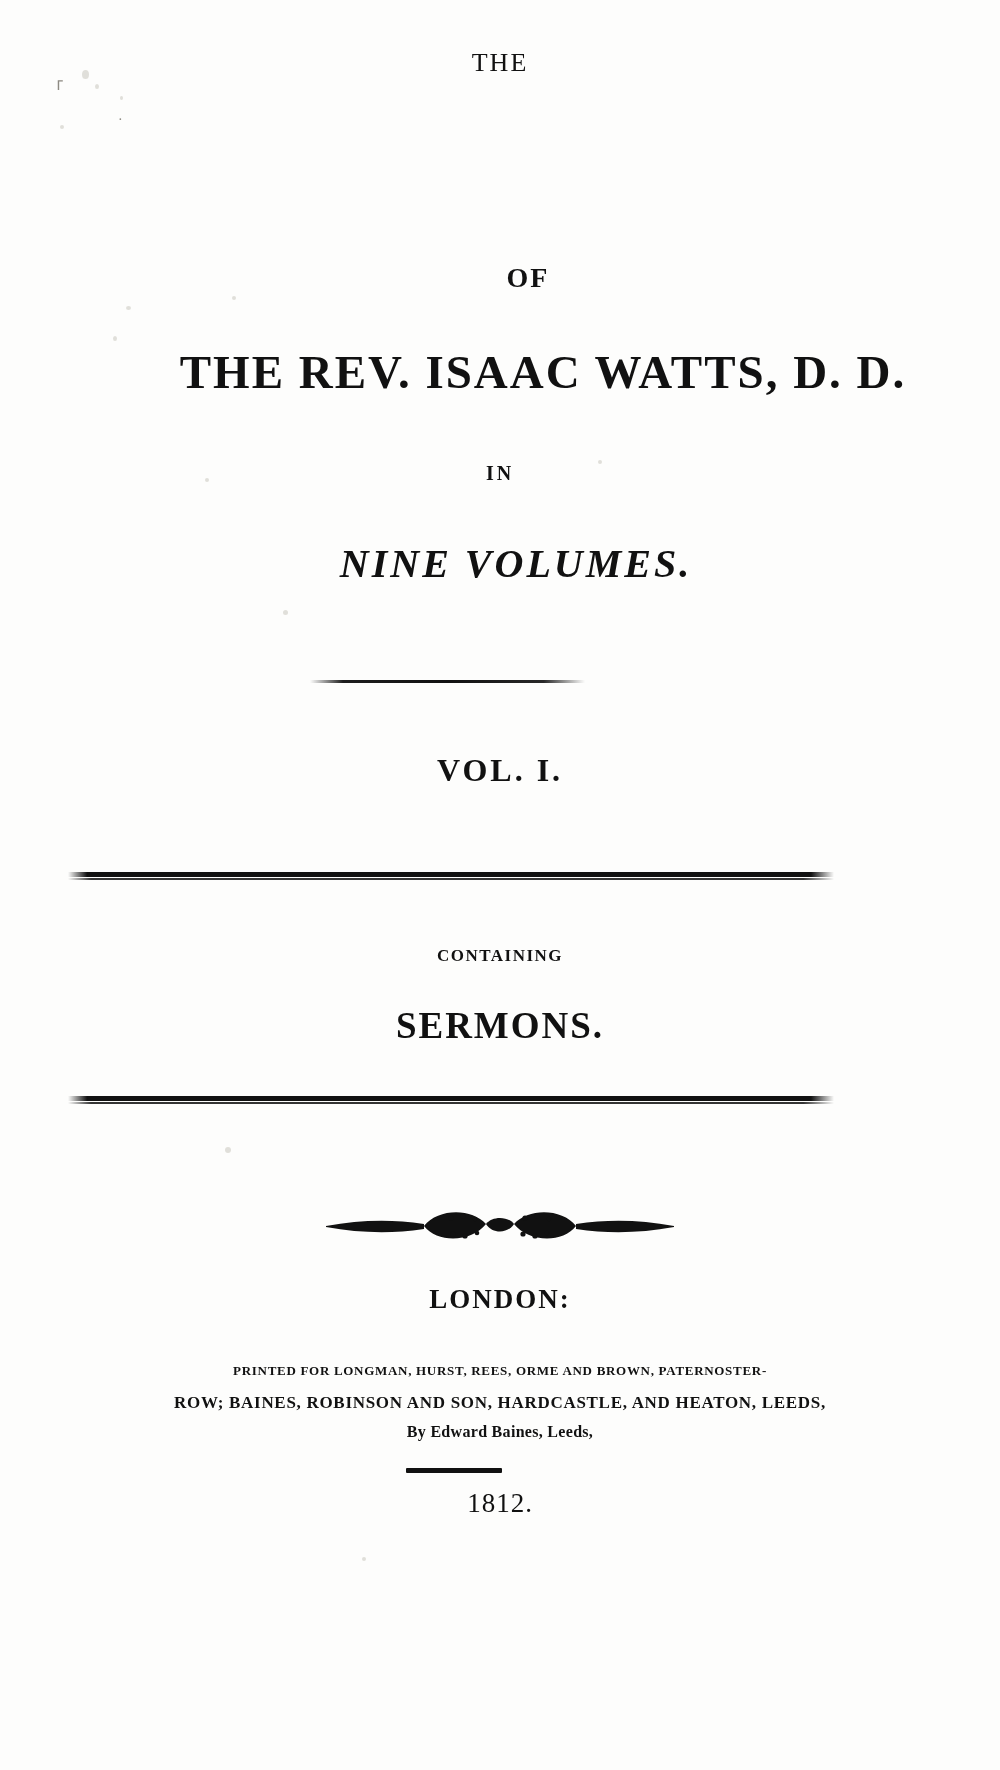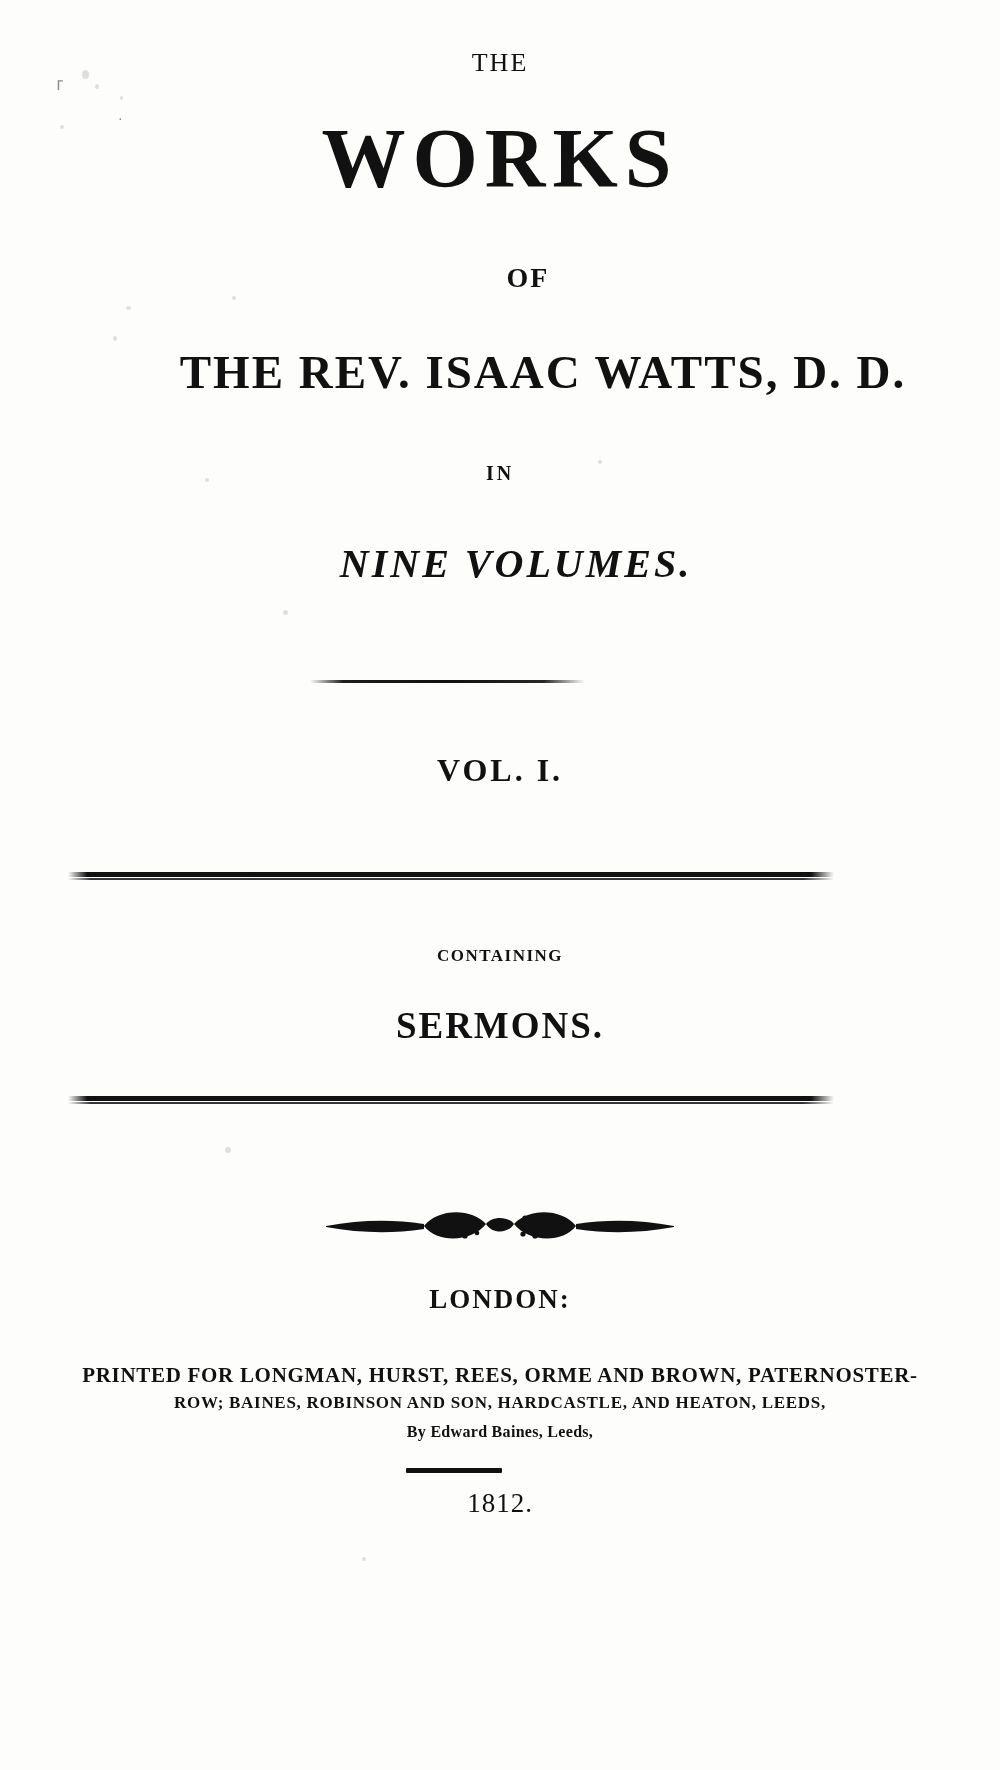--- a/index.html
+++ b/index.html
@@ -175,21 +175,21 @@
   }
 
   .imprint {
     position: absolute;
     left: 55px;
     width: 890px;
     text-align: center;
     font-weight: bold;
     letter-spacing: 0.7px;
   }
-  .imprint-1 { top: 1363px; font-size: 21px; }
+  .imprint-1 { top: 1363px; font-size: 13px; }
   .imprint-2 { top: 1393px; font-size: 17px; }
   .imprint-3 { top: 1423px; font-size: 16px; letter-spacing: 0.3px; }
 
   .rule-short {
     position: absolute;
     left: 406px;
     top: 1468px;
     width: 96px;
     height: 5px;
     background: #111111;
@@ -236,21 +236,20 @@
   <div class="speck" style="left:283px; top:610px; width:5px;  height:5px;"></div>
   <div class="speck" style="left:225px; top:1147px;width:6px;  height:6px;"></div>
   <div class="speck" style="left:362px; top:1557px;width:4px;  height:4px;"></div>
   <div class="speck" style="left:566px; top:1222px;width:3px;  height:3px;"></div>
 
   <div class="corner-mark">⸢</div>
   <div class="corner-mark-2">·</div>
 
   <div class="centered line-the">THE</div>
 
-  <div class="centered line-works">WORKS</div>
 
   <div class="centered line-of">OF</div>
 
   <div class="centered line-author">THE REV. ISAAC WATTS, D. D.</div>
 
   <div class="centered line-in">IN</div>
 
   <div class="centered line-volumes">NINE VOLUMES.</div>
 
   <div class="rule-thin"></div>

